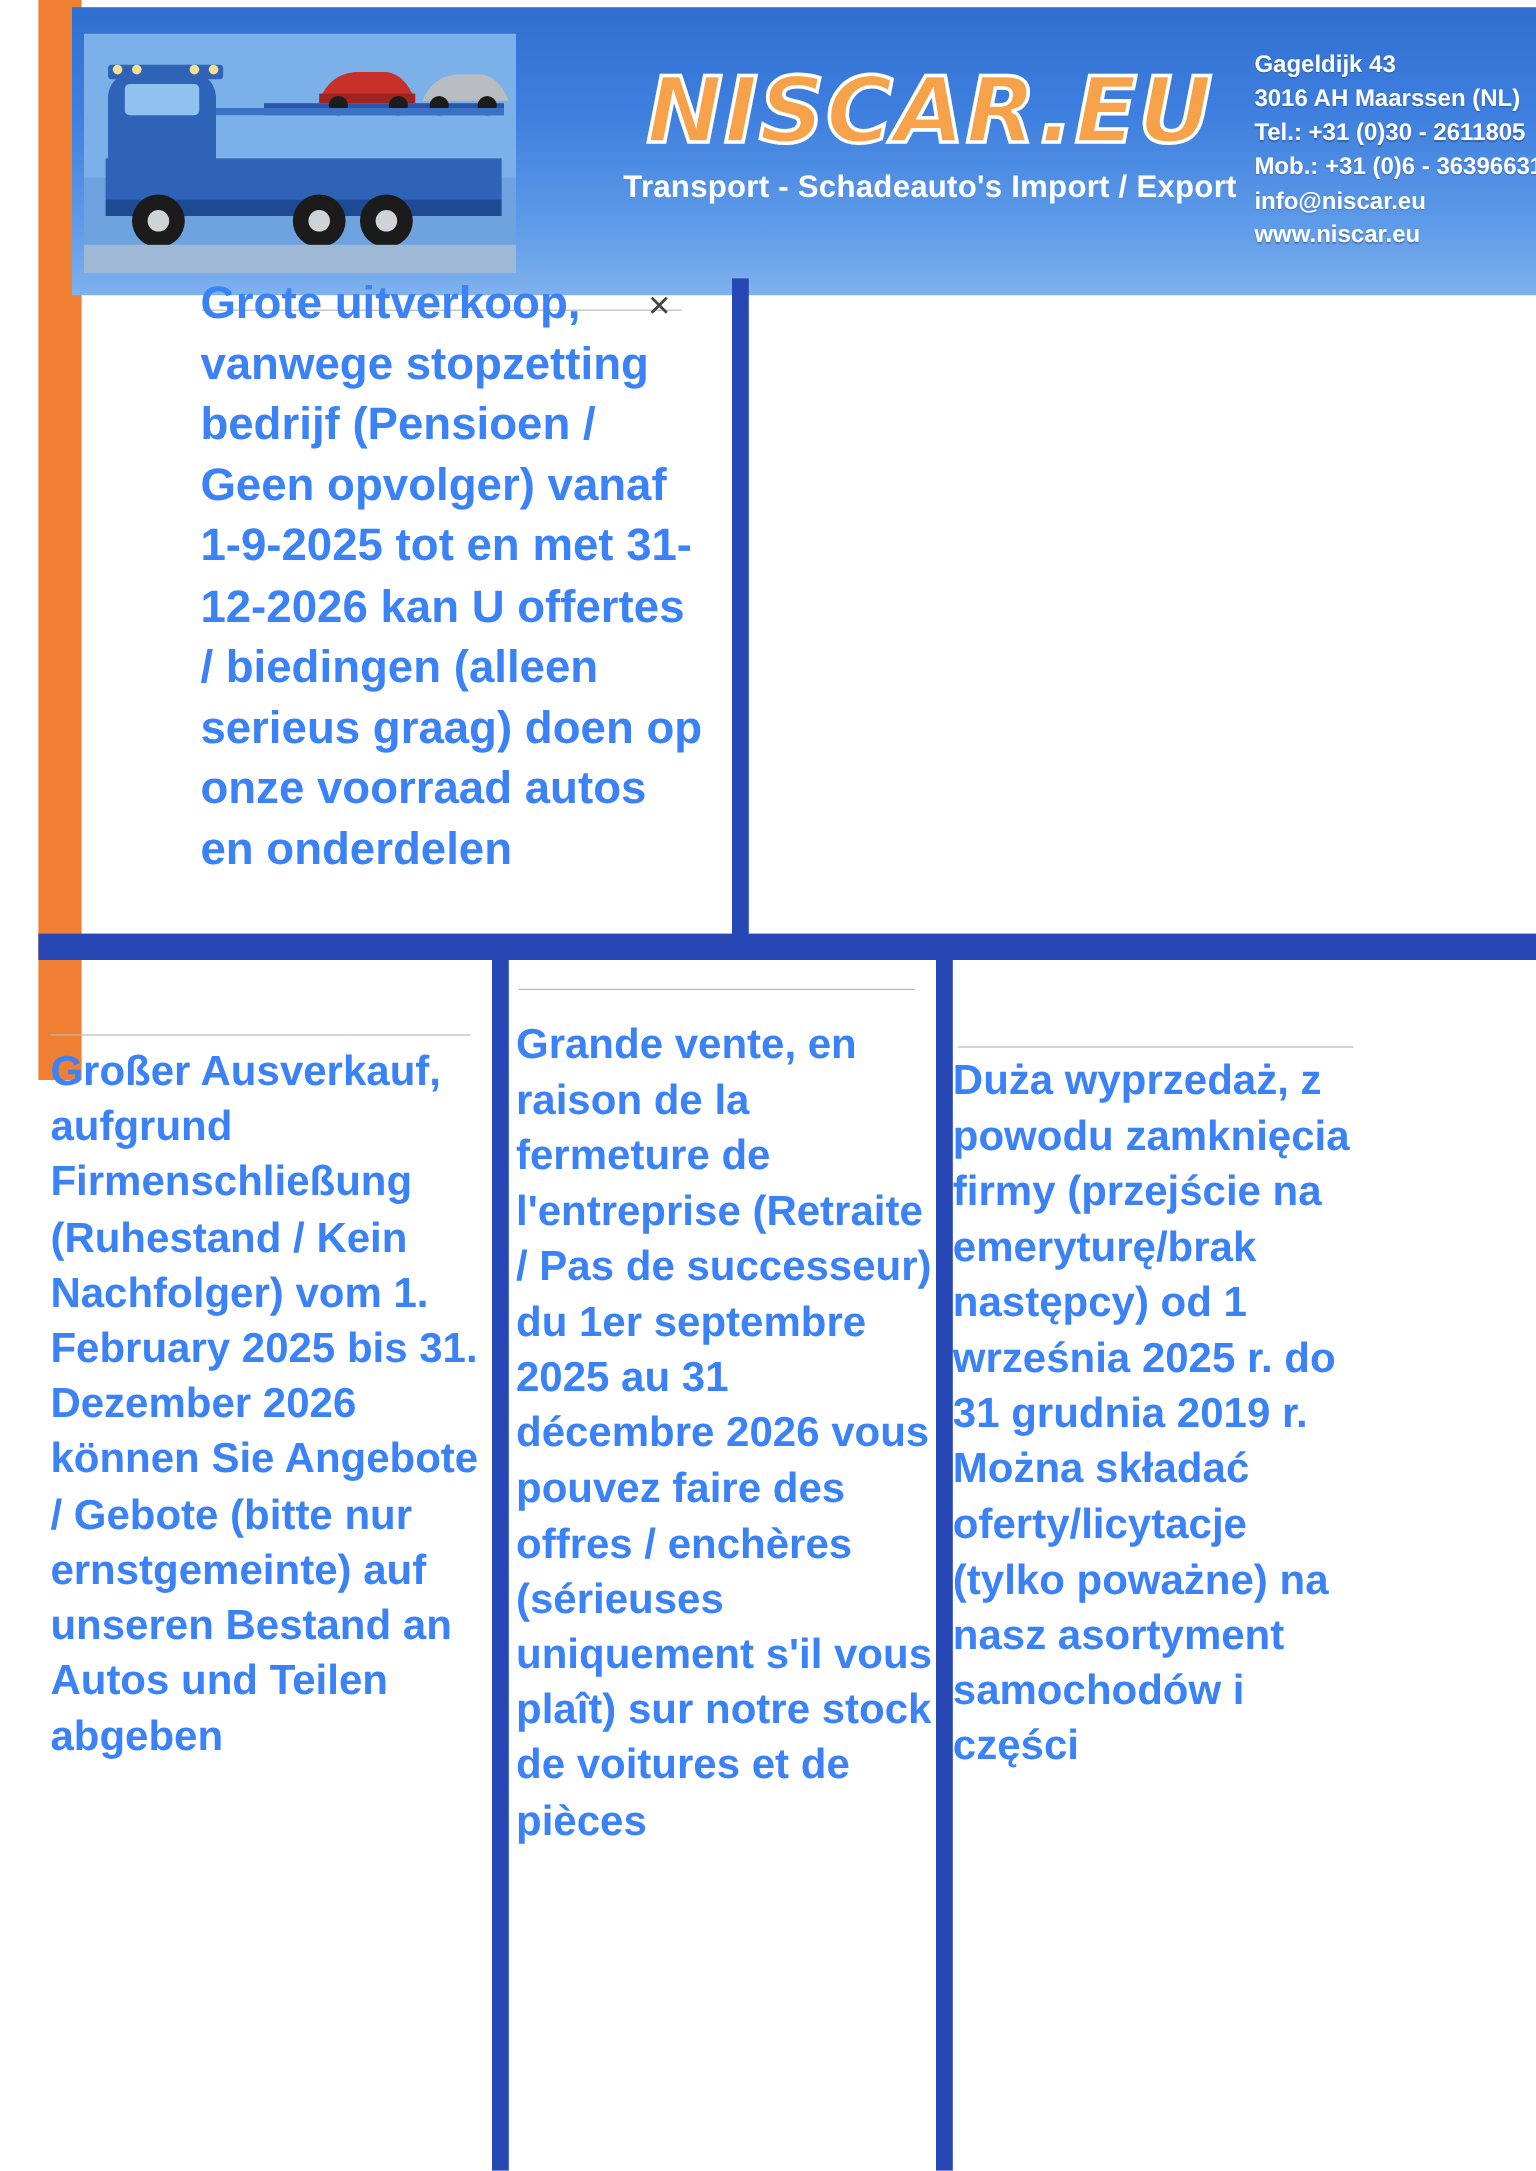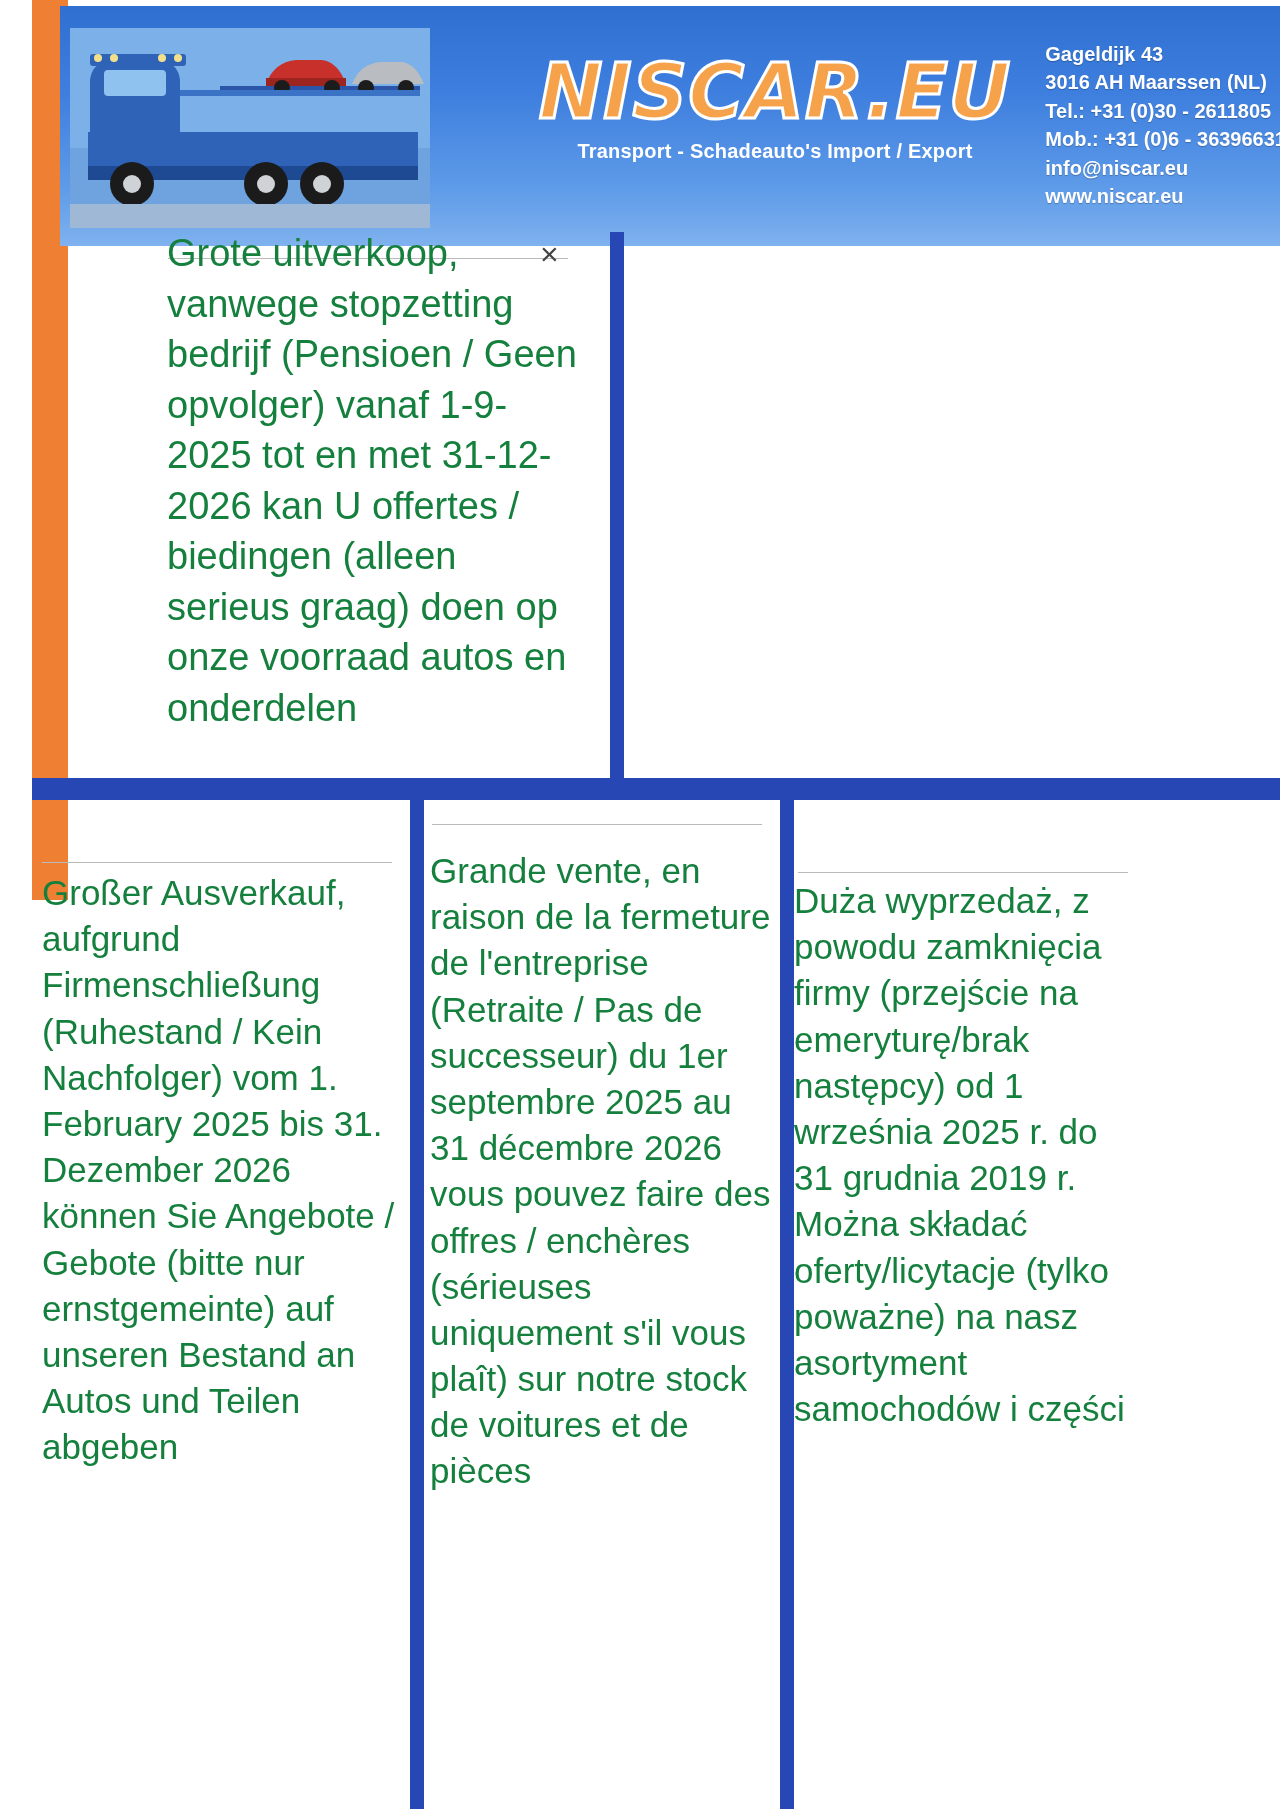--- a/index.html
+++ b/index.html
@@ -78,21 +78,21 @@
     color: #f5a24b;
     -webkit-text-stroke: 3px #ffffff;
     text-shadow: 0 0 0 #fff;
     line-height: 1;
     margin: 0;
   }
   .logo-sub {
     margin-top: 10px;
     font-family: "Liberation Sans", sans-serif;
     font-weight: 700;
-    font-size: 20px;
+    font-size: 26px;
     color: #ffffff;
     letter-spacing: 0.2px;
   }
 
   
   .contact {
     position: absolute;
     right: 26px;
     top: 34px;
     text-align: left;
@@ -117,23 +117,23 @@
   
   .paper-line {
     position: absolute;
     background: #b9b9b9;
     height: 1px;
   }
 
   
   .panel {
     position: absolute;
-    color: #15803d;
-    font-family: "Liberation Sans", sans-serif;
-    font-weight: 400;
+    color: #3b82f6;
+    font-family: "Liberation Sans", sans-serif;
+    font-weight: 700;
   }
   .panel p {
     margin: 0;
     white-space: pre-line;
   }
 
   .panel-nl {
     left: 135px;
     top: 228px;
     width: 420px;

